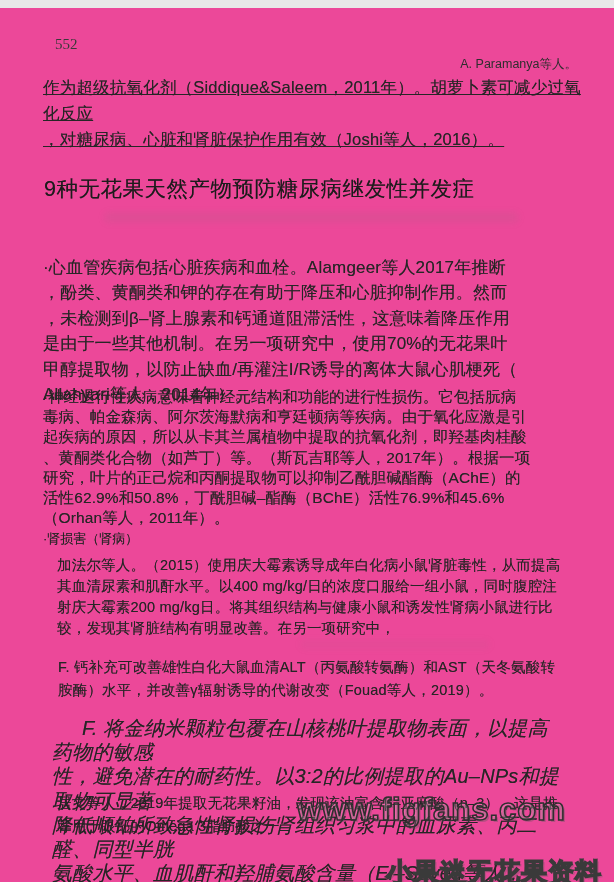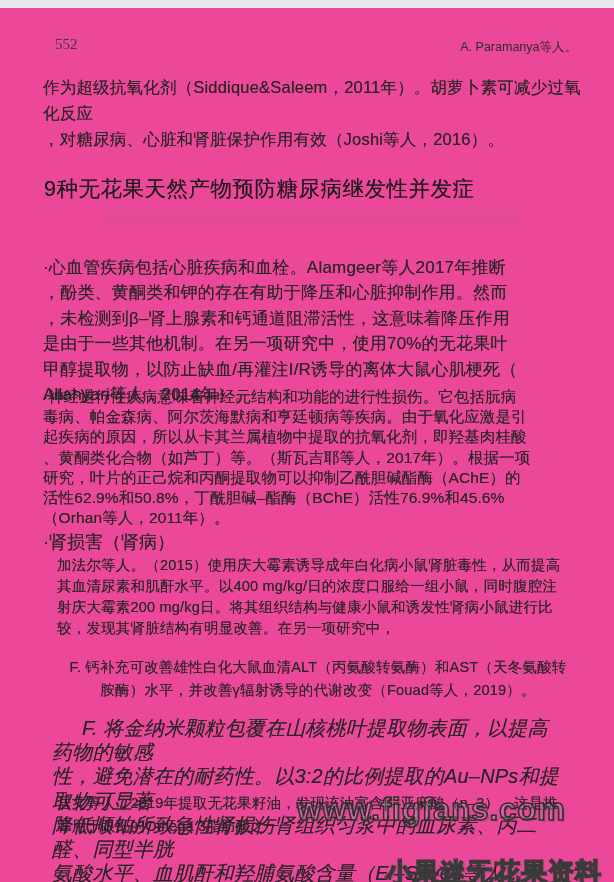--- a/index.html
+++ b/index.html
@@ -13,51 +13,51 @@
     overflow: hidden;
     font-family: "Liberation Sans", "DejaVu Sans", sans-serif;
     color: #262626;
   }
   .pg-num {
     position: absolute; left: 55px; top: 28px;
     font-family: "Liberation Serif", "DejaVu Serif", serif;
     font-size: 15px; color: #3a3a3a;
   }
   .author {
-    position: absolute; right: 37px; top: 31px;
+    position: absolute; right: 37px; top: 48px;
     font-size: 12.5px; color: #2e2e2e;
   }
   .para {
     position: absolute;
     white-space: pre-line;
     text-shadow: 0 0 0.6px rgba(30,30,30,0.55);
     letter-spacing: 0.2px;
   }
-  .intro   { left: 43px; top: 66px;  width: 540px; font-size: 16.5px; line-height: 26px; }
+  .intro   { left: 43px; top: 66px;  width: 540px; font-size: 16.5px; line-height: 26px; text-decoration: underline; }
   .heading {
     position: absolute; left: 44px; top: 166px; width: 540px;
     font-size: 21.5px; font-weight: normal; color: #1c1c1c;
     letter-spacing: 0.5px;
     text-shadow: 0 0 0.6px rgba(20,20,20,0.6);
   }
   .artifact {
     position: absolute; background: rgba(120,120,120,0.10);
     filter: blur(3px); border-radius: 6px;
   }
   .a1 { left: 104px; top: 204px; width: 415px; height: 11px; }
   .a2 { left: 300px; top: 632px; width: 190px; height: 9px; background: rgba(120,120,120,0.06); }
   .cardio  { left: 43px; top: 247px; width: 535px; font-size: 17px;   line-height: 25.4px; }
   .neuro   { left: 43px; top: 379px; width: 535px; font-size: 15.5px; line-height: 20.2px; letter-spacing: 0.1px; }
   .label {
     position: absolute;
     text-shadow: 0 0 0.6px rgba(30,30,30,0.55);
   }
-  .kidney-label { left: 43px; top: 522px; font-size: 18px; }
+  .kidney-label { left: 43px; top: 522px; font-size: 13px; }
   .kidney  { left: 57px; top: 547px; width: 525px; font-size: 14.5px; line-height: 21px; }
-  .calcium { left: 58px; top: 648px; width: 520px; font-size: 14.5px; line-height: 23px; text-align: center; }
+  .calcium { left: 58px; top: 648px; width: 520px; font-size: 14.5px; line-height: 23px; }
   .goldnp  { left: 52px; top: 708px; width: 510px; font-size: 20px;   line-height: 24.2px; text-indent: 30px; font-style: italic; }
   .eye-label { left: 43px; top: 795px; font-size: 15.5px; }
   .eye     { left: 57px; top: 784px; width: 520px; font-size: 14.5px; line-height: 22.5px; }
 
   .watermark-site {
     position: absolute; left: 297px; top: 784px;
     font-size: 31px; font-weight: bold; letter-spacing: 1px;
     color: rgba(255,255,255,0.15);
     -webkit-text-stroke: 1.6px #2f2f2f;
     text-shadow: 2px 2px 0 rgba(90,90,90,0.35);

